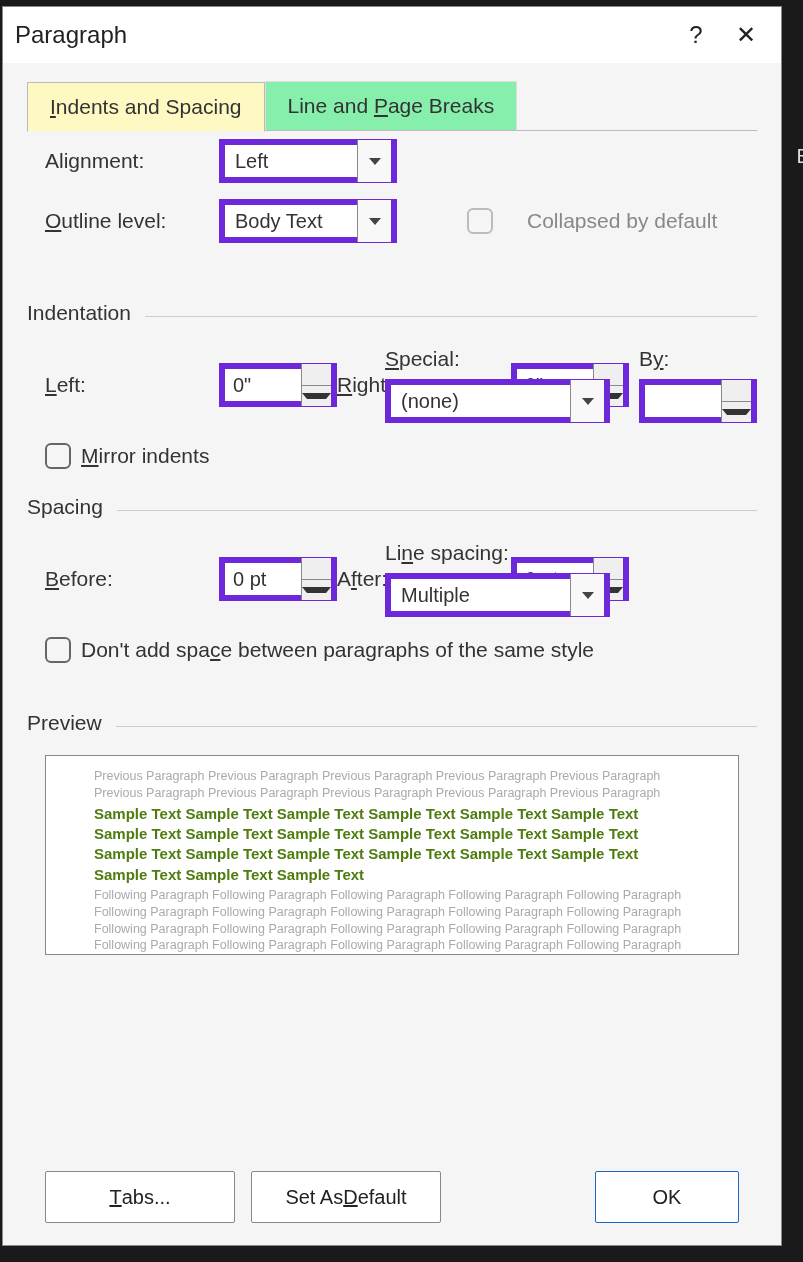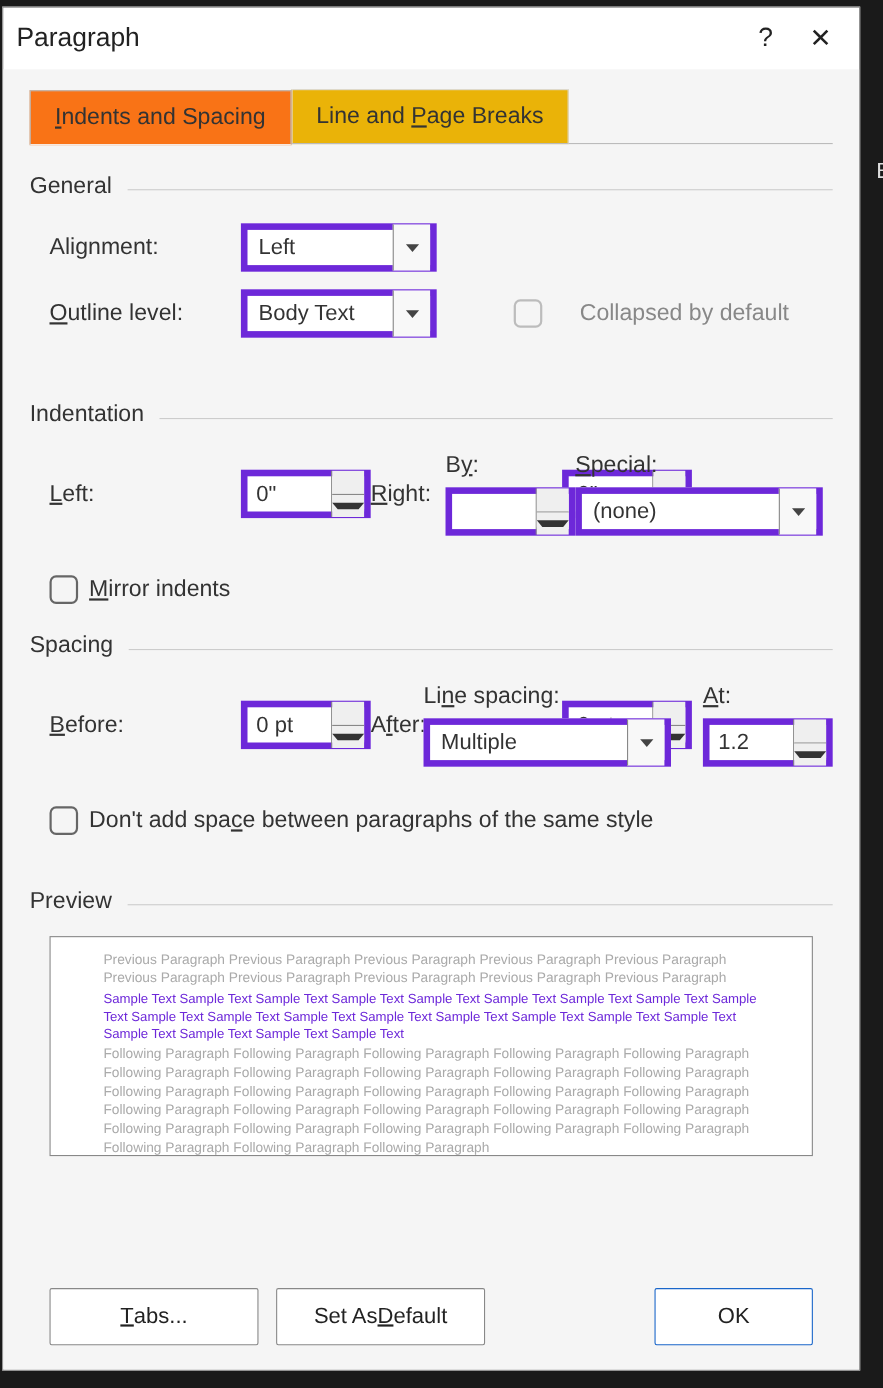--- a/index.html
+++ b/index.html
@@ -15,58 +15,58 @@
   .titlebar .title { font-size: 24px; color: #222; flex: 1; }
   .titlebar .iconbtn { width: 50px; height: 50px; display: flex; align-items: center; justify-content: center; font-size: 24px; color: #222; }
   .body {
     flex: 1; background: #f5f5f5; padding: 18px 24px 0 24px; display: flex; flex-direction: column; overflow: hidden;
   }
   .tabs { display: flex; }
   .tab {
     padding: 12px 22px; font-size: 21px; color: #333; border: 1px solid transparent;
   }
   .tab.active {
-    background: #f97316; border: 1px solid #bbb; border-bottom: 1px solid #f5f5f5;
+    background: #fef9c3; border: 1px solid #bbb; border-bottom: 1px solid #f5f5f5;
     position: relative; top: 1px;
   }
-  .tab.inactive { background: #eab308; border: 1px solid #ddd; border-bottom: 1px solid #bbb; }
+  .tab.inactive { background: #86efac; border: 1px solid #ddd; border-bottom: 1px solid #bbb; }
   .tabline { border-bottom: 1px solid #bbb; flex:1; align-self: flex-end; height:1px; }
   .section-hdr {
     display: flex; align-items: center; margin: 26px 0 14px 0; font-size: 21px; color: #333;
   }
   .section-hdr .line { flex:1; border-top:1px solid #ccc; margin-left: 14px; height:1px; margin-top:6px; }
   .row { display: flex; align-items: center; margin: 8px 0 8px 18px; gap: 24px; }
   .lbl { width: 150px; font-size: 21px; color: #333; }
   .combo, .spin, .txt {
     height: 44px; border: 6px solid #6d28d9; background: #fff; display: flex; align-items: center;
     font-size: 20px; color: #333;
   }
   .combo { width: 178px; justify-content: space-between; padding-left: 10px; }
   .combo .cbtn { width: 34px; height: 42px; border-left: 1px solid #888; display:flex; align-items:center; justify-content:center; background:#f8f8f8; }
   .combo.wide { width: 225px; }
   .spin { width: 118px; }
   .spin .sval { flex:1; padding-left: 8px; }
   .spin .sbtns { width: 30px; height: 42px; border-left:1px solid #888; display:flex; flex-direction:column; }
   .spin .sbtns div { flex:1; display:flex; align-items:center; justify-content:center; background:#efefef; border-bottom:1px solid #888; }
   .spin .sbtns div:last-child { border-bottom:none; }
   .chk { width: 26px; height: 26px; border: 2px solid #666; border-radius: 6px; margin-right: 10px; }
-  .chkrow { display:flex; align-items:center; margin-left: 18px; margin-top: 28px; font-size: 21px; color:#333; }
+  .chkrow { display:flex; align-items:center; margin-left: 18px; margin-top: 12px; font-size: 21px; color:#333; }
   .grid2 { display:flex; margin-left:18px; gap: 0; }
   .col { display:flex; }
   .colA { width: 340px; }
   .colB { width: 246px; }
   .colC { flex:1; }
   .fld { margin: 8px 0; }
   .flbl { font-size: 21px; color:#333; margin-bottom: 8px; display:block; }
   .preview {
     margin: 6px 18px 0 18px; border:1px solid #888; background:#fff; padding: 12px 48px;
     height: 200px; overflow:hidden;
   }
   .preview .faint { color:#aaa; font-size: 12.5px; line-height: 1.35; }
-  .preview .sample { color:#6d28d9; font-size: 12px; line-height: 1.35; margin: 2px 0; }
+  .preview .sample { color:#4d7c0f; font-size: 15px; line-height: 1.35; margin: 2px 0; font-weight: bold; }
   .footer {
     display:flex; gap: 16px; padding: 20px 18px 22px 18px; margin-top:auto;
   }
   .btn {
     height: 52px; border:1px solid #888; background:#fff; font-size: 20px; color:#222;
     display:flex; align-items:center; justify-content:center; border-radius:2px;
   }
   .btn.primary { border: 1.5px solid #1a66c9; }
   .btn:nth-child(1){ width: 190px; }
   .btn:nth-child(2){ width: 190px; }
@@ -92,24 +92,20 @@
       </div>
   </div>
 
   <div class="body">
     <div class="tabs">
       <div class="tab active"><span class="ul">I</span><span>ndents and Spacing</span></div>
       <div class="tab inactive">Line and <span class="ul">P</span>age Breaks</div>
       <div class="tabline"></div>
     </div>
 
-    <div class="section-hdr">
-      <span>General</span>
-        <div class="line"></div>
-    </div>
     <div class="row">
       <div class="lbl">Ali<span class="ul">g</span>nment:</div>
       <div class="combo">
         <span>Left</span>
         <div class="cbtn">
             <div class="chev"></div>
           </div>
       </div>
     </div>
     <div class="row">
@@ -142,36 +138,20 @@
                 <div>
                   <div class="tri-dn"></div>
                 </div>
               </div>
           </div>
         </div>
         <div class="row" style="margin-left:0">
           <div class="lbl"><span class="ul">R</span>ight:</div>
           <div class="spin">
             <div class="sval">0"</div>
-            <div class="sbtns">
-                <div>
-                  <div class="tri-up"></div>
-                </div>
-                <div>
-                  <div class="tri-dn"></div>
-                </div>
-              </div>
-          </div>
-        </div>
-      </div>
-      <div class="col colC" style="padding-left:20px">
-        <div class="fld">
-          <span class="flbl">B<span class="ul">y</span>:</span>
-          <div class="spin">
-            <div class="sval"></div>
             <div class="sbtns">
                 <div>
                   <div class="tri-up"></div>
                 </div>
                 <div>
                   <div class="tri-dn"></div>
                 </div>
               </div>
           </div>
         </div>
@@ -180,20 +160,36 @@
         <div class="fld">
           <span class="flbl"><span class="ul">S</span>pecial:</span>
           <div class="combo wide">
             <span>(none)</span>
             <div class="cbtn">
                 <div class="chev"></div>
               </div>
           </div>
         </div>
       </div>
+      <div class="col colC" style="padding-left:20px">
+        <div class="fld">
+          <span class="flbl">B<span class="ul">y</span>:</span>
+          <div class="spin">
+            <div class="sval"></div>
+            <div class="sbtns">
+                <div>
+                  <div class="tri-up"></div>
+                </div>
+                <div>
+                  <div class="tri-dn"></div>
+                </div>
+              </div>
+          </div>
+        </div>
+      </div>
     </div>
     <div class="chkrow">
       <div class="chk"></div>
       <span><span class="ul">M</span>irror indents</span>
     </div>
 
     <div class="section-hdr" style="">
       <span>Spacing</span>
         <div class="line"></div>
     </div>
@@ -232,36 +228,20 @@
         <div class="fld">
           <span class="flbl">Li<span class="ul">n</span>e spacing:</span>
           <div class="combo wide">
             <span>Multiple</span>
             <div class="cbtn">
                 <div class="chev"></div>
               </div>
           </div>
         </div>
       </div>
-      <div class="col colC" style="padding-left:20px">
-        <div class="fld">
-          <span class="flbl"><span class="ul">A</span>t:</span>
-          <div class="spin">
-            <div class="sval">1.2</div>
-            <div class="sbtns">
-                <div>
-                  <div class="tri-up"></div>
-                </div>
-                <div>
-                  <div class="tri-dn"></div>
-                </div>
-              </div>
-          </div>
-        </div>
-      </div>
     </div>
     <div class="chkrow">
       <div class="chk"></div>
       <span>Don't add spa<span class="ul">c</span>e between paragraphs of the same style</span>
     </div>
 
     <div class="section-hdr" style="margin-top:48px">
       <span>Preview</span>
         <div class="line"></div>
     </div>

